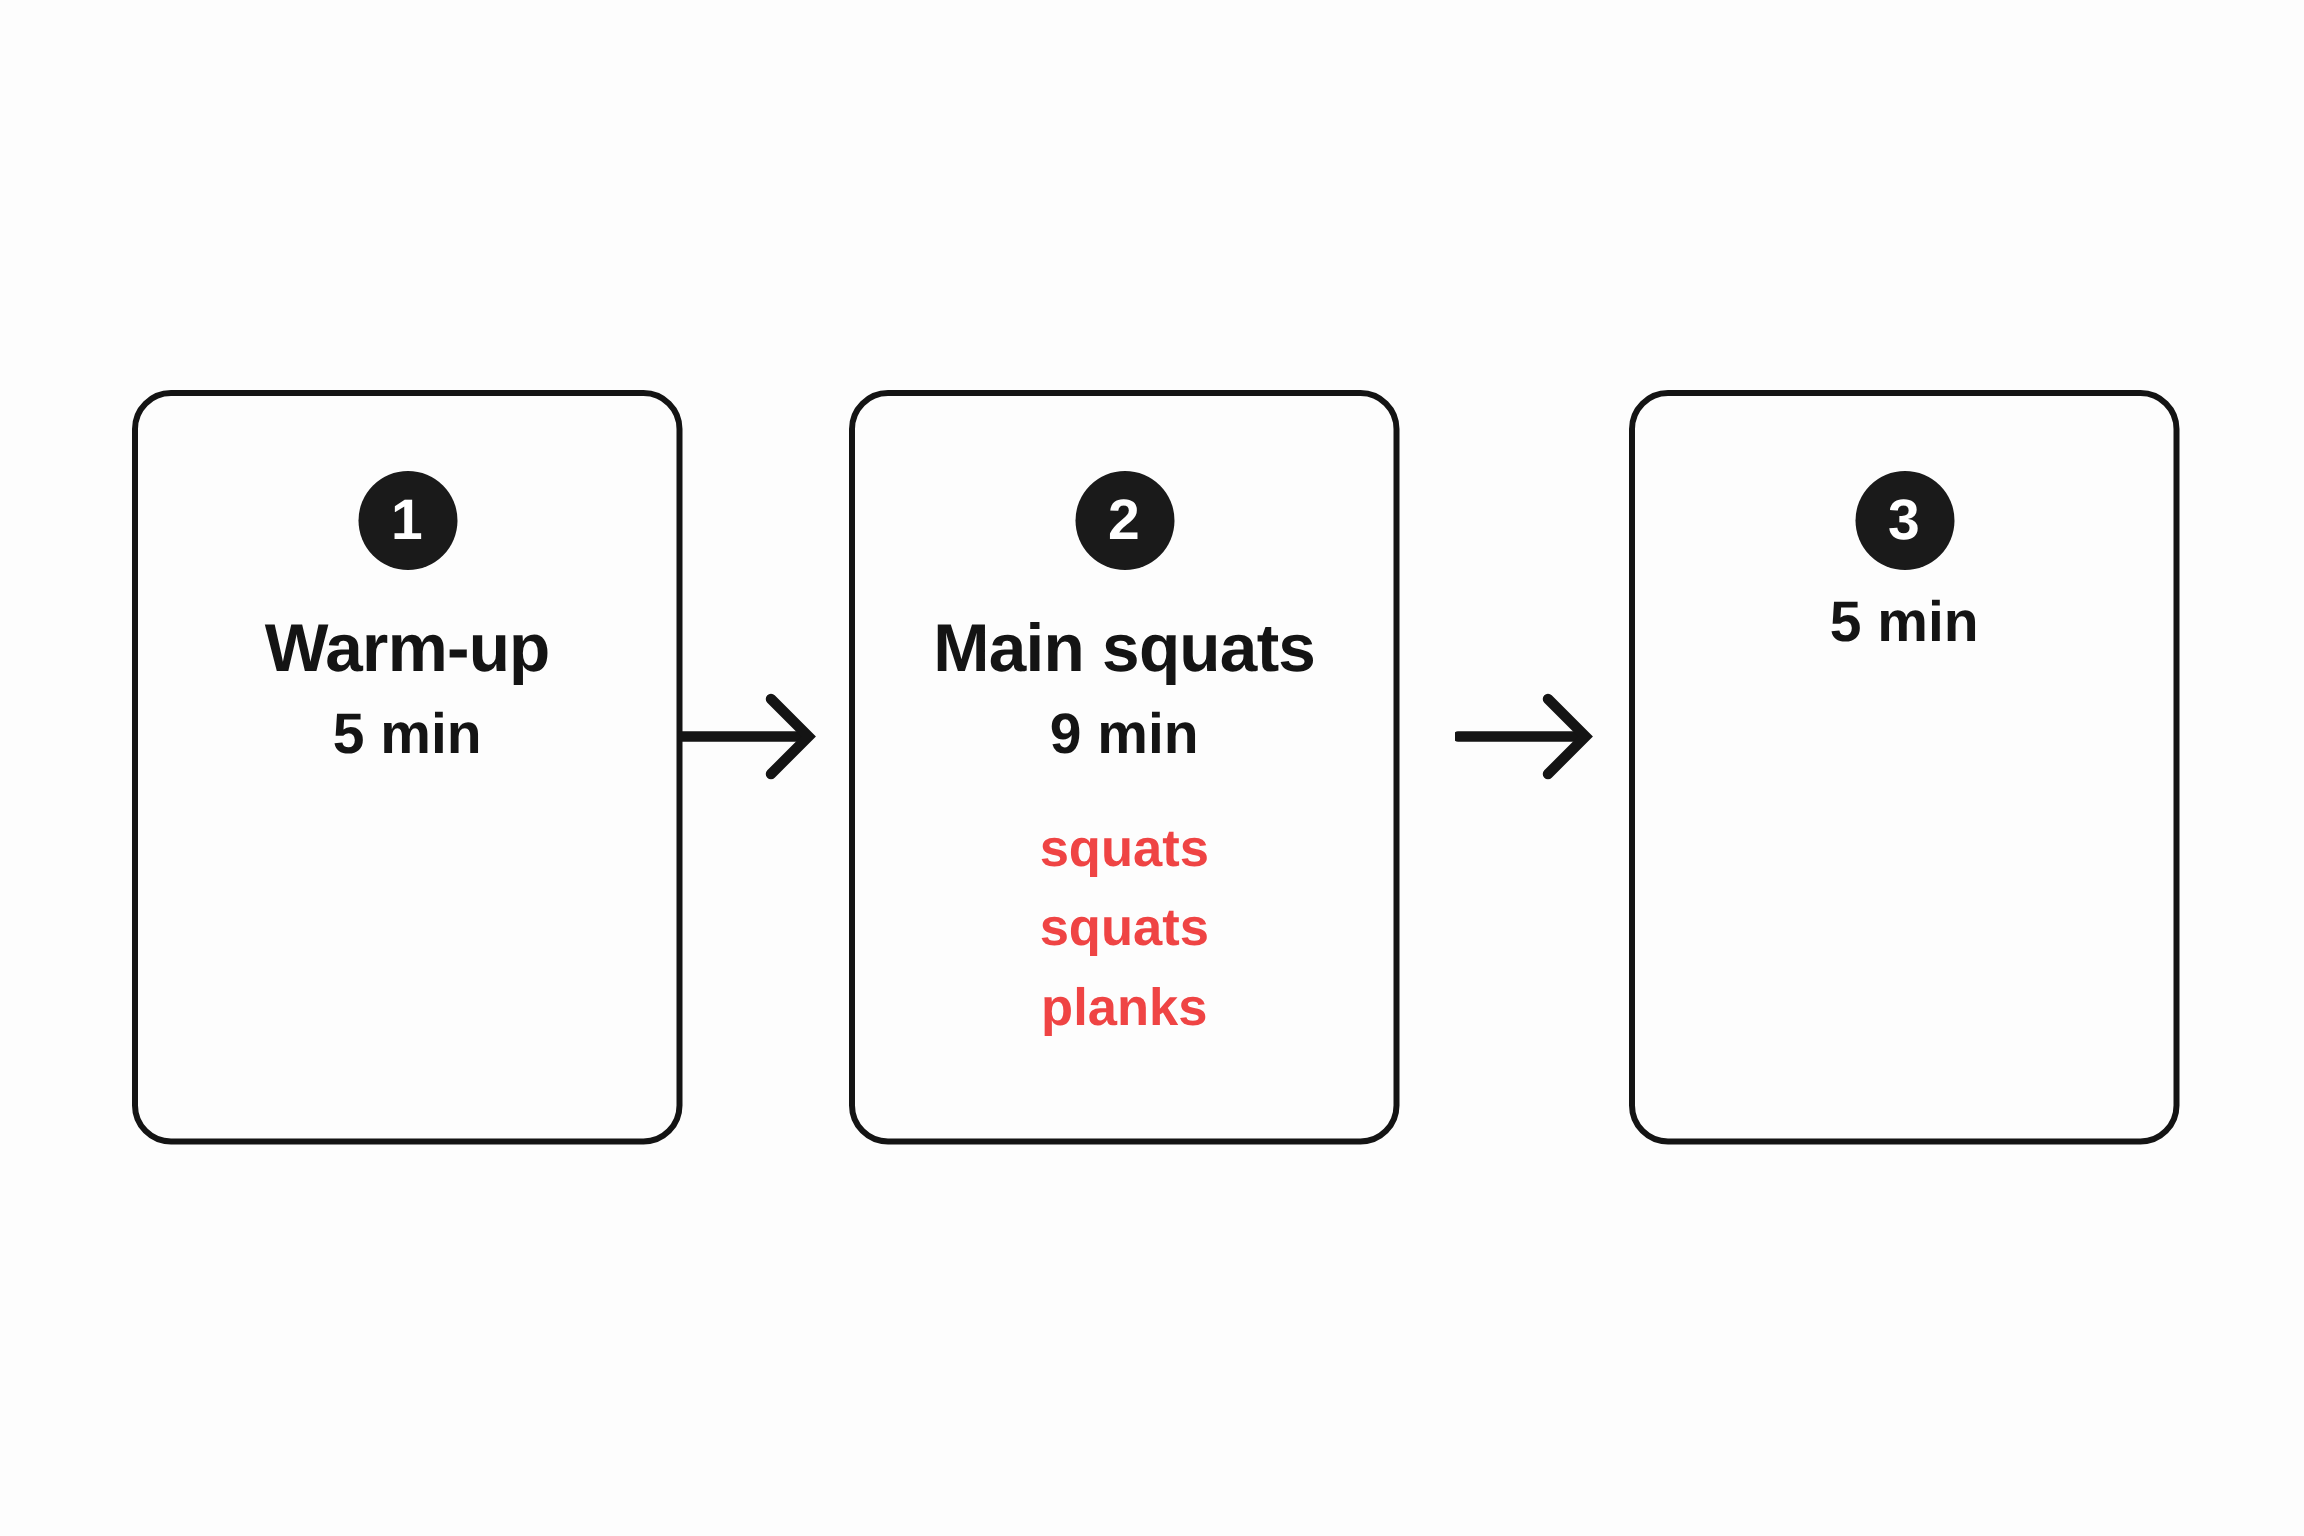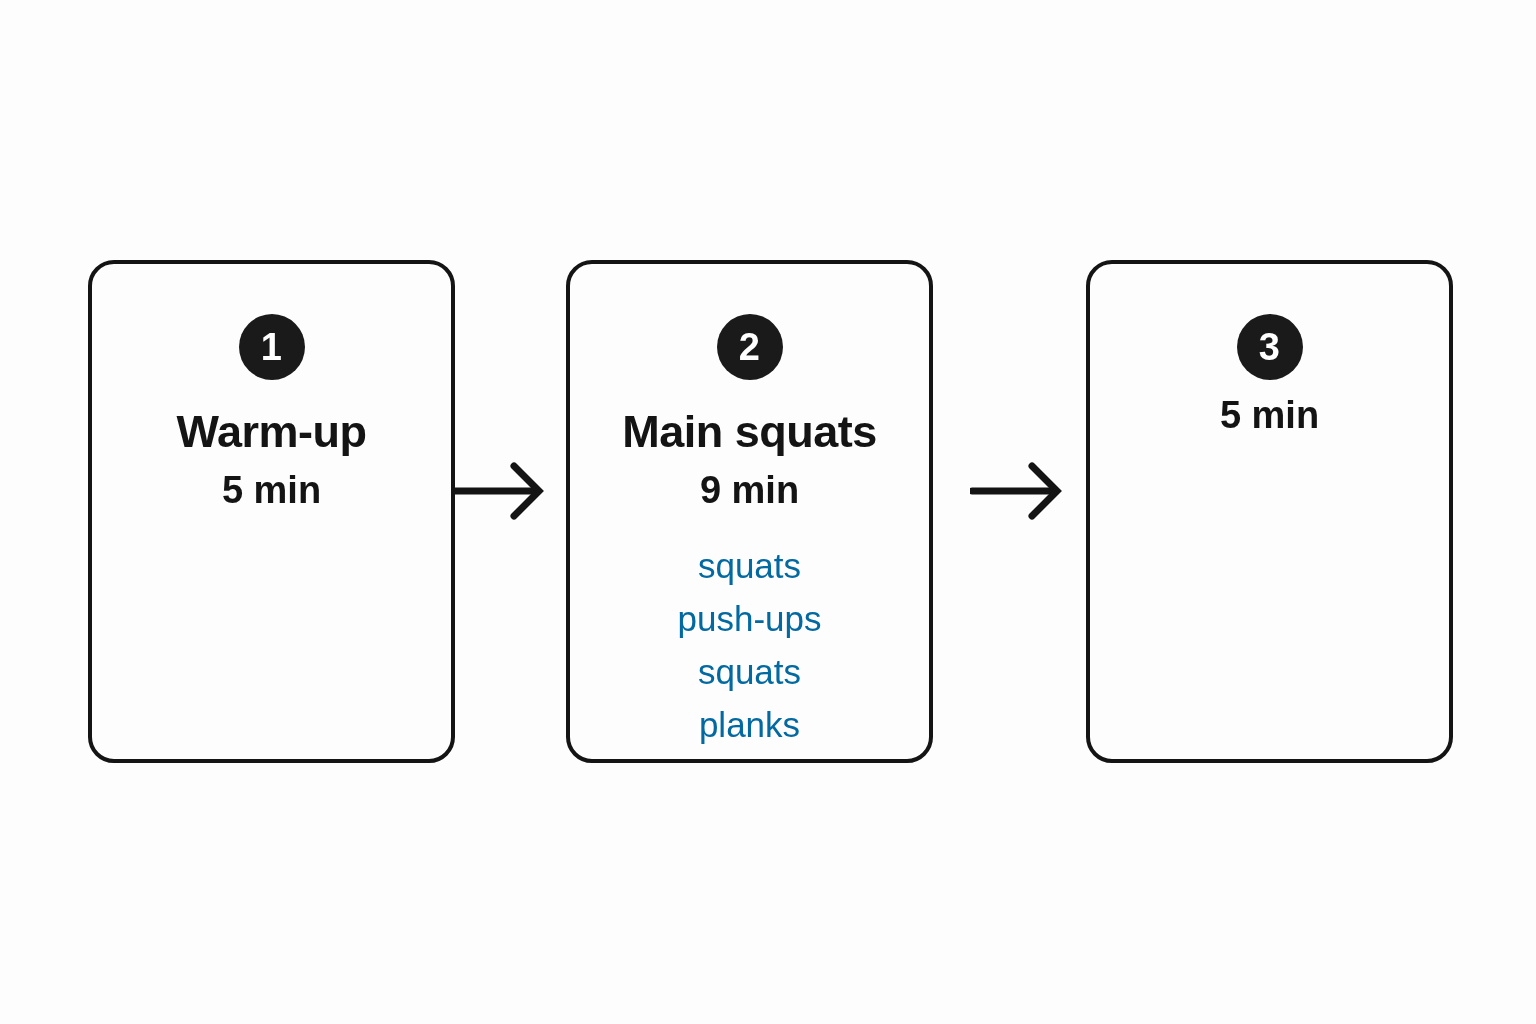--- a/index.html
+++ b/index.html
@@ -75,22 +75,22 @@
 
   .step-items {
     margin: 0;
     padding: 0;
     list-style: none;
     margin-top: 28px;
     text-align: center;
   }
   .step-item {
     font-size: 35px;
-    font-weight: normal;
-    color: #0369a1;
+    font-weight: bold;
+    color: #ef4444;
     line-height: 53px;
   }
 
   
   .flow-arrow {
     position: absolute;
     top: 455px;
     width: 100px;
     height: 72px;
   }
@@ -112,21 +112,20 @@
     <path d="M2 36 L82 36" fill="none" stroke="#141414" stroke-width="7" stroke-linecap="round"></path>
     <path d="M62 11 L87 36 L62 61" fill="none" stroke="#141414" stroke-width="7" stroke-linecap="round" stroke-linejoin="miter"></path>
   </svg>
 
   <div class="step-card" id="card-2">
     <div class="step-badge">2</div>
     <div class="step-title">Main squats</div>
     <div class="step-duration">9 min</div>
     <ul class="step-items">
       <li class="step-item">squats</li>
-      <li class="step-item">push-ups</li>
       <li class="step-item">squats</li>
       <li class="step-item">planks</li>
     </ul>
   </div>
 
   <svg class="flow-arrow" id="arrow-2-3" viewBox="0 0 100 72">
     <path d="M2 36 L82 36" fill="none" stroke="#141414" stroke-width="7" stroke-linecap="round"></path>
     <path d="M62 11 L87 36 L62 61" fill="none" stroke="#141414" stroke-width="7" stroke-linecap="round" stroke-linejoin="miter"></path>
   </svg>
 

